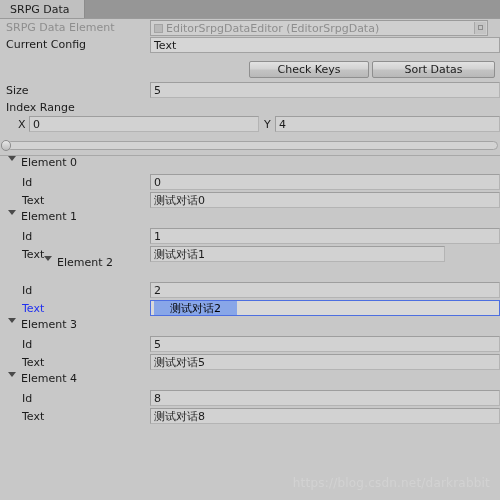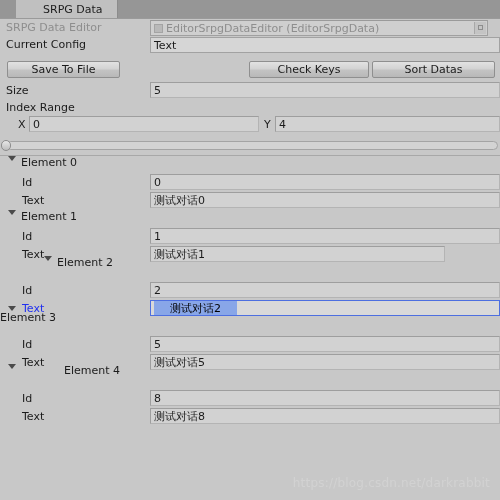--- a/index.html
+++ b/index.html
@@ -29,29 +29,28 @@
     position: absolute;
     left: 0; top: 0;
     width: 500px; height: 18px;
     background: #969696;
     border-bottom: 1px solid #9a9a9a;
   }
   .tab {
     position: absolute;
     left: 0; top: 0;
     height: 18px;
-    padding: 0 14px 0 27px;
+    padding: 0 14px 0 10px;
     background: #c0c0c0;
     border-right: 1px solid #8c8c8c;
     display: flex;
     align-items: center;
     font-size: 11px;
     color: #1c1c1c;
     box-sizing: border-box;
-    margin-left: 16px;
   }
 
   
   .row {
     position: absolute;
     left: 0;
     width: 500px;
     height: 17px;
     display: flex;
     align-items: center;
@@ -212,38 +211,35 @@
 
 <div id="app">
 
   <div class="tabbar">
     <div class="tab">
       <span>SRPG Data</span>
     </div>
   </div>
 
   <div class="row" style="top:19px;">
-    <span class="lbl dim" style="margin-left:6px;">SRPG Data Editor</span>
+    <span class="lbl dim" style="margin-left:6px;">SRPG Data Element</span>
   </div>
   <div class="objfield" style="left:150px; top:20px; width:338px;">
     <span class="obj-icon"></span>
     <span>EditorSrpgDataEditor (EditorSrpgData)</span>
     <span class="obj-picker"></span>
   </div>
 
   <div class="row" style="top:36px;">
     <span class="lbl" style="margin-left:6px;">Current Config</span>
   </div>
   <div class="field" style="left:150px; top:37px; width:350px;">
     <span>Text</span>
   </div>
 
-  <div class="btn" style="left:7px;   top:61px; width:113px;">
-    <span>Save To File</span>
-  </div>
   <div class="btn" style="left:249px; top:61px; width:120px;">
     <span>Check Keys</span>
   </div>
   <div class="btn" style="left:372px; top:61px; width:123px;">
     <span>Sort Datas</span>
   </div>
 
   <div class="row" style="top:82px;">
     <span class="lbl" style="margin-left:6px;">Size</span>
   </div>
@@ -315,37 +311,37 @@
       </div>
       <div class="field sunken" style="left: 150px; top: 282px; width: 350px;">
         <span>2</span>
       </div>
       <div class="row" style="top: 300px;">
         <span class="lbl focus" style="margin-left:22px;">Text</span>
       </div>
       <div class="field sunken focused" style="left: 150px; top: 300px; width: 350px;">
         <span class="seltext">测试对话2</span>
       </div>
-      <div class="foldrow" style="top: 306px; flex-direction: column;">
+      <div class="foldrow" style="top: 318px;">
         <span class="tri"></span>
         <span class="lbl">Element 3</span>
       </div>
       <div class="row" style="top: 336px;">
         <span class="lbl" style="margin-left:22px;">Id</span>
       </div>
       <div class="field sunken" style="left: 150px; top: 336px; width: 350px;">
         <span>5</span>
       </div>
       <div class="row" style="top: 354px;">
         <span class="lbl" style="margin-left:22px;">Text</span>
       </div>
       <div class="field sunken" style="left: 150px; top: 354px; width: 350px;">
         <span>测试对话5</span>
       </div>
-      <div class="foldrow" style="top: 364px; gap: 43px;">
+      <div class="foldrow" style="top: 372px;">
         <span class="tri"></span>
         <span class="lbl">Element 4</span>
       </div>
       <div class="row" style="top: 390px;">
         <span class="lbl" style="margin-left:22px;">Id</span>
       </div>
       <div class="field sunken" style="left: 150px; top: 390px; width: 350px;">
         <span>8</span>
       </div>
       <div class="row" style="top: 408px;">

